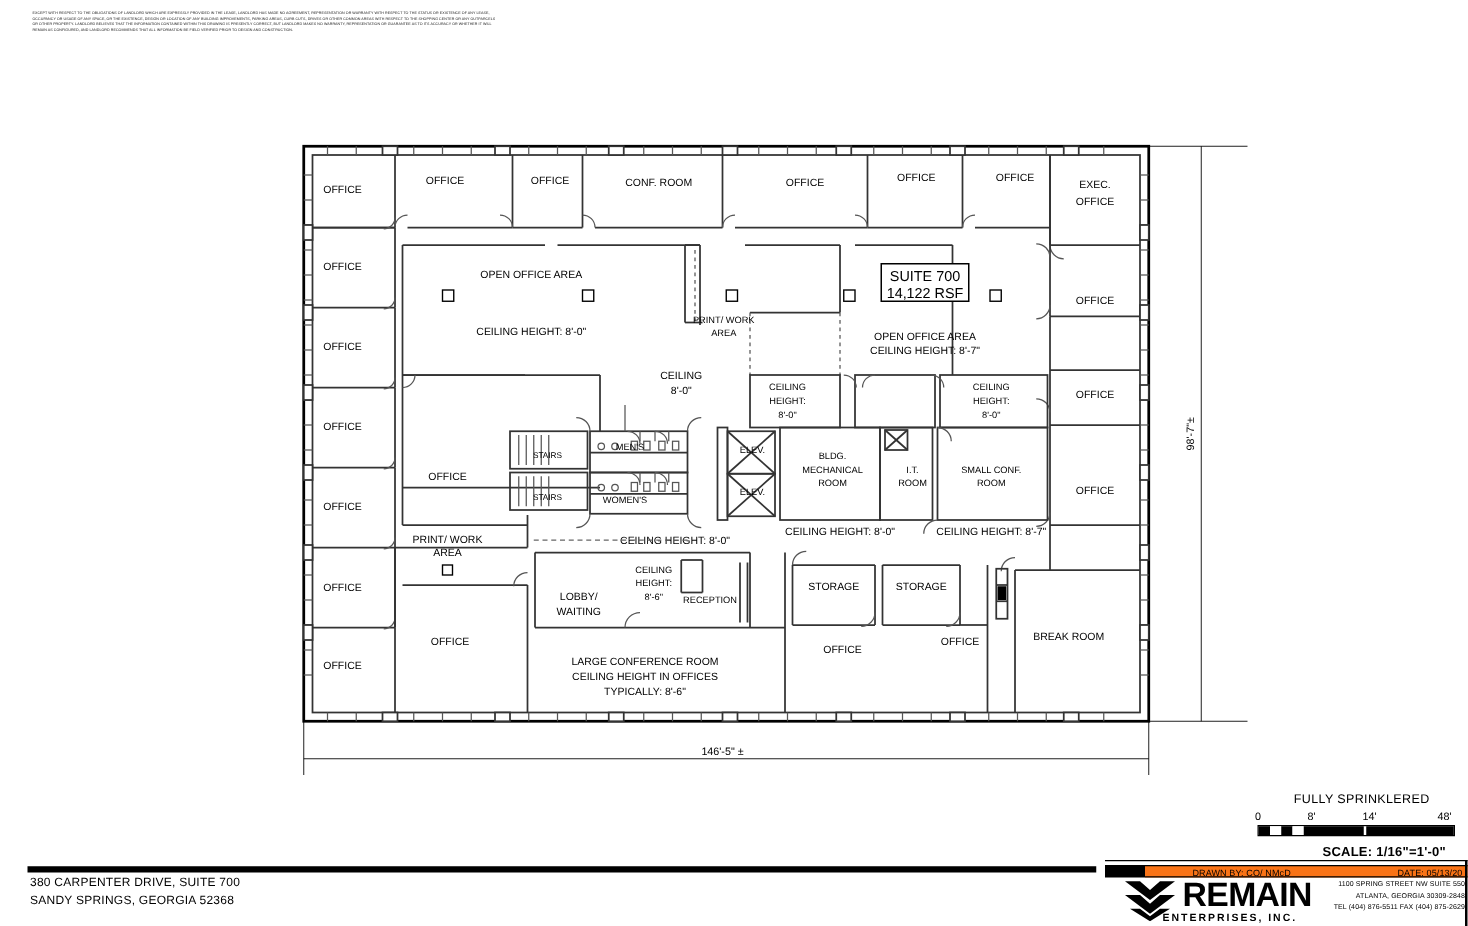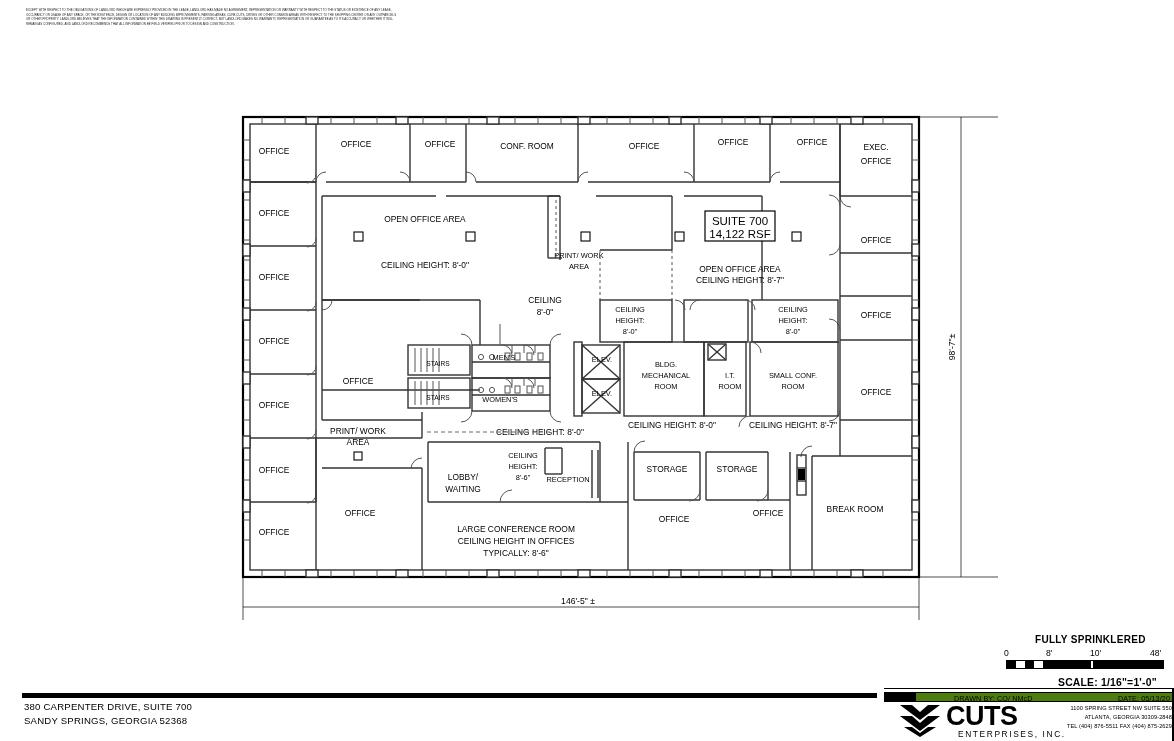--- a/index.html
+++ b/index.html
@@ -32,51 +32,51 @@
     position:absolute;left:22px;top:693px;width:855px;height:5px;background:#000;
   }
   .addr{
     position:absolute;left:24px;top:700px;
     font-size:9.6px;line-height:1.42;letter-spacing:0.2px;
   }
 
   
   .sprinklered{
     position:absolute;left:1035px;top:634px;font-size:10px;letter-spacing:0.3px;
-    font-weight:bold;white-space:nowrap;
+    font-weight:normal;white-space:nowrap;
   }
   .scale-wrap{position:absolute;left:1004px;top:648px;width:160px;height:26px;}
   .scale-nums{position:absolute;left:0;top:0;width:160px;height:11px;}
   .scale-nums span{position:absolute;font-size:8.6px;top:0;}
   .sn0{left:0px;}
   .sn8{left:42px;}
   .sn16{left:86px;}
   .sn32{left:146px;}
   .scale-bar{position:absolute;left:2px;top:12px;width:158px;height:9px;border:1px solid #000;background:#fff;box-sizing:border-box;}
   .sb{position:absolute;top:0;height:100%;background:#000;}
   .sbw{position:absolute;top:0;height:100%;background:#fff;}
   .scale-text{
     position:absolute;left:1058px;top:677px;font-size:10.4px;font-weight:bold;letter-spacing:0.2px;white-space:nowrap;
   }
 
   
   .db-bar{position:absolute;left:884px;top:692px;width:290px;height:10px;}
   .db-black{position:absolute;left:0;top:0;width:32px;height:10px;background:#000;}
-  .db-grey{position:absolute;left:32px;top:0;width:258px;height:10px;background:#4d7c0f;border-top:1px solid #000;border-bottom:1px solid #000;box-sizing:border-box;}
+  .db-grey{position:absolute;left:32px;top:0;width:258px;height:10px;background:#f97316;border-top:1px solid #000;border-bottom:1px solid #000;box-sizing:border-box;}
   .db-drawn{position:absolute;left:38px;top:1px;font-size:7.2px;letter-spacing:0.1px;}
   .db-date{position:absolute;right:4px;top:1px;font-size:7.2px;letter-spacing:0.1px;}
 
   
   .logo-wrap{position:absolute;left:898px;top:703px;width:180px;height:36px;}
   .logo-name{
     position:absolute;left:48px;top:0px;font-size:27px;font-weight:bold;
     letter-spacing:-0.5px;line-height:27px;
   }
   .logo-sub{
-    position:absolute;left:60px;top:26px;font-size:8.4px;font-weight:normal;letter-spacing:1.6px;
+    position:absolute;left:32px;top:26px;font-size:8.4px;font-weight:bold;letter-spacing:1.6px;
   }
   .logo-mark{position:absolute;left:0;top:0px;width:44px;height:34px;}
   .selig-addr{
     position:absolute;left:1022px;top:704px;width:150px;
     font-size:5.6px;line-height:1.6;text-align:right;letter-spacing:0.1px;
   }
   .foot-rule{position:absolute;left:884px;top:688px;width:290px;height:1px;background:#000;}
   .right-rule{position:absolute;left:1172px;top:688px;width:2px;height:53px;background:#000;}
 </style>
 </head>
@@ -604,21 +604,21 @@
   <div class="addr">
     <div>380 CARPENTER DRIVE, SUITE 700</div>
     <div>SANDY SPRINGS, GEORGIA  52368</div>
   </div>
 
   <div class="sprinklered">FULLY SPRINKLERED</div>
   <div class="scale-wrap">
     <div class="scale-nums">
       <span class="sn0">0</span>
       <span class="sn8">8'</span>
-      <span class="sn16">10'</span>
+      <span class="sn16">14'</span>
       <span class="sn32">48'</span>
     </div>
     <div class="scale-bar">
       <div class="sb" style="left:0;width:9px;"></div>
       <div class="sbw" style="left:9px;width:9px;"></div>
       <div class="sb" style="left:18px;width:9px;"></div>
       <div class="sbw" style="left:27px;width:9px;"></div>
       <div class="sb" style="left:36px;width:120px;"></div>
       <div class="sbw" style="left:84px;width:1.5px;"></div>
     </div>
@@ -635,21 +635,21 @@
   </div>
 
   <div class="logo-wrap">
     <svg class="logo-mark" viewBox="0 0 44 34" xmlns="http://www.w3.org/2000/svg">
       <g fill="#000">
         <path d="M2,2 L14,2 L22,9 L30,2 L42,2 L22,17 Z"></path>
         <path d="M2,13 L14,13 L22,20 L30,13 L42,13 L22,28 Z"></path>
         <path d="M6,24 L14,24 L22,30 L30,24 L38,24 L22,34 Z"></path>
       </g>
     </svg>
-    <div class="logo-name">CUTS</div>
+    <div class="logo-name">REMAIN</div>
     <div class="logo-sub">ENTERPRISES, INC.</div>
   </div>
 
   <div class="selig-addr">
     <div>1100 SPRING STREET NW SUITE 550</div>
     <div>ATLANTA, GEORGIA 30309-2848</div>
     <div>TEL (404) 876-5511 FAX (404) 875-2629</div>
   </div>
   <div class="right-rule"></div>
 

